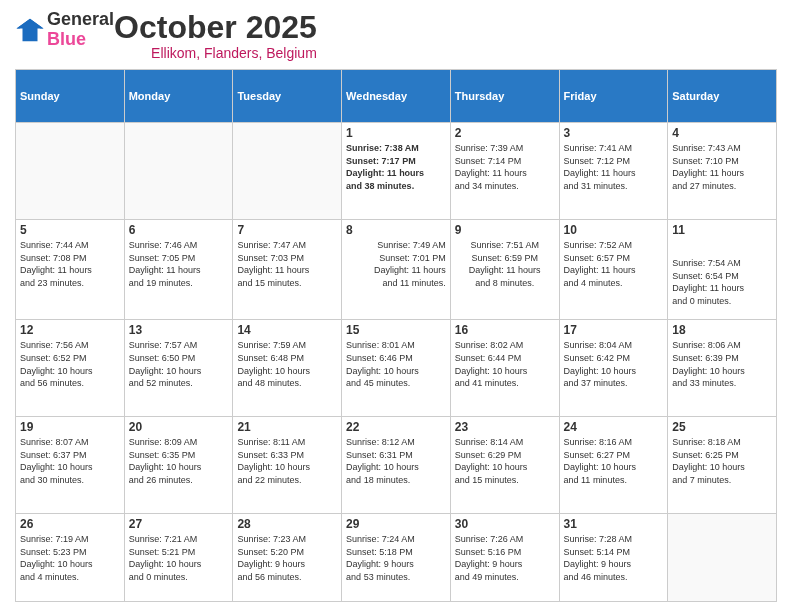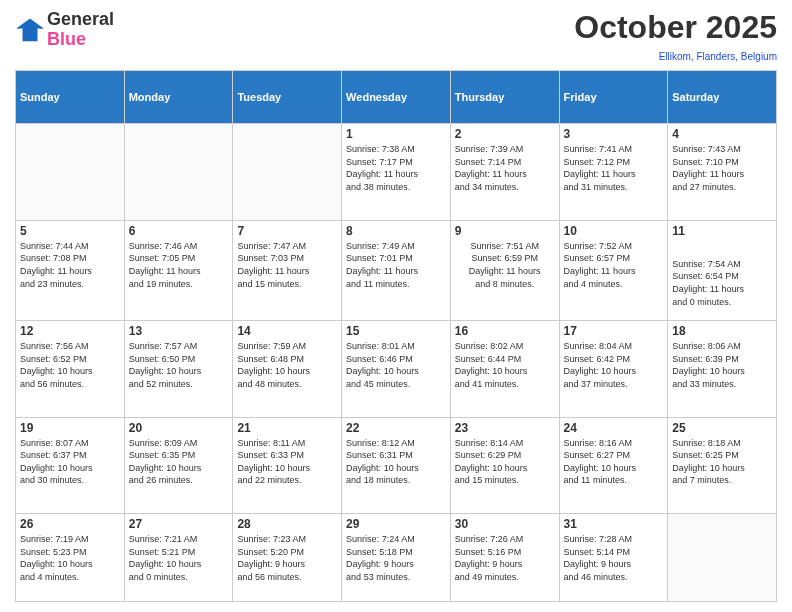--- a/index.html
+++ b/index.html
@@ -12,21 +12,20 @@
     }
     .container {
       width: 792px;
       height: 612px;
       padding: 10px 15px 10px 15px;
       display: flex;
       flex-direction: column;
     }
     .header {
       display: flex;
-      justify-content: space-between;
       align-items: flex-start;
       margin-bottom: 8px;
     }
     .logo {
       display: flex;
       align-items: center;
     }
     .logo-text {
       display: flex;
       flex-direction: column;
@@ -50,23 +49,22 @@
     .title-block {
       text-align: right;
     }
     .month-title {
       font-size: 32px;
       font-weight: bold;
       color: #333;
       line-height: 1.1;
     }
     .subtitle {
-      font-size: 10px;
-      color: #1d4ed8;
-      margin-top: 6px;
+      font-size: 14px;
+      color: #be185d;
     }
     .calendar {
       width: 100%;
       border-collapse: collapse;
       flex: 1;
       table-layout: fixed;
     }
     .calendar th {
       background: #2979c5;
       color: #fff;
@@ -136,21 +134,21 @@
         <th>Saturday</th>
       </tr>
     </thead>
     <tbody id="calendar-body">
     <tr>
           <td class="empty-cell"></td>
           <td class="empty-cell"></td>
           <td class="empty-cell"></td>
           <td>
             <span class="day-number">1</span>
-            <div class="day-info" style="white-space: pre-line;">Sunrise: 7:38 AM
+            <div class="day-info" style="white-space: pre-line; font-weight: bold;">Sunrise: 7:38 AM
 Sunset: 7:17 PM
 Daylight: 11 hours
 and 38 minutes.</div>
           </td>
           <td>
             <span class="day-number">2</span>
             <div class="day-info" style="white-space: pre-line;">Sunrise: 7:39 AM
 Sunset: 7:14 PM
 Daylight: 11 hours
 and 34 minutes.</div>
@@ -187,21 +185,21 @@
           </td>
           <td>
             <span class="day-number">7</span>
             <div class="day-info" style="white-space: pre-line;">Sunrise: 7:47 AM
 Sunset: 7:03 PM
 Daylight: 11 hours
 and 15 minutes.</div>
           </td>
           <td>
             <span class="day-number">8</span>
-            <div class="day-info" style="white-space: pre-line;">Sunrise: 7:49 AM
+            <div class="day-info" style="white-space: pre-line; text-align: right;">Sunrise: 7:49 AM
 Sunset: 7:01 PM
 Daylight: 11 hours
 and 11 minutes.</div>
           </td>
           <td>
             <span class="day-number">9</span>
             <div class="day-info" style="white-space: pre-line; text-align: center;">Sunrise: 7:51 AM
 Sunset: 6:59 PM
 Daylight: 11 hours
 and 8 minutes.</div>

